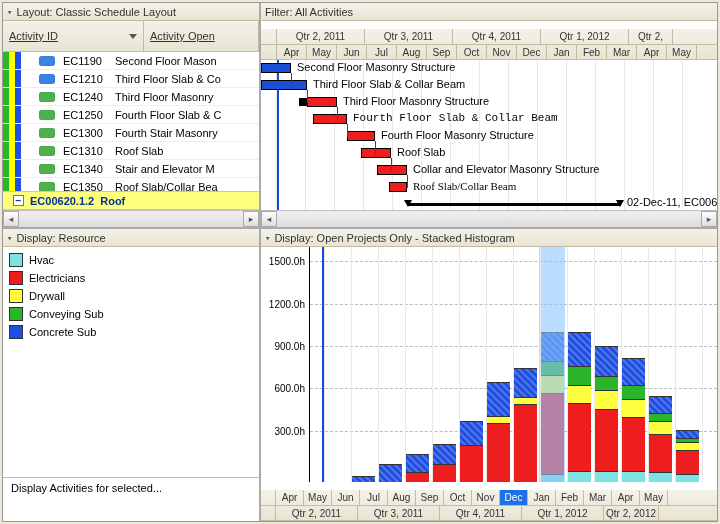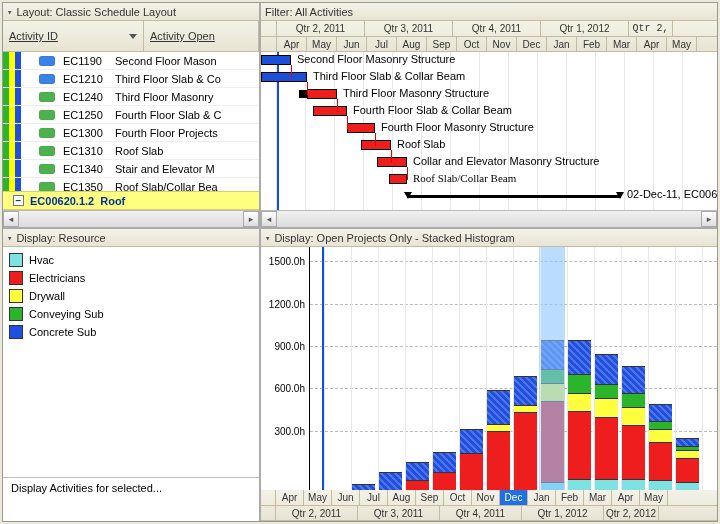--- a/index.html
+++ b/index.html
@@ -146,20 +146,21 @@
     flex:1;
     display:flex;
     flex-direction:column;
     overflow:hidden;
     background:#fff;
   }
   .timescale {
     height:30px;
     border-bottom:1px solid #c5bba0;
     background: linear-gradient(#f4f2e8, #e8e4d4);
+    margin-top: 8px;
   }
   .ts-row {
     height:15px;
     display:flex;
     border-bottom:1px solid #c5bba0;
   }
   .ts-cell {
     border-right:1px solid #c5bba0;
     display:flex; align-items:center; justify-content:center;
     font-size:10px; color:#333;
@@ -362,21 +363,21 @@
             <div class="name">Fourth Floor Slab &amp; C</div>
           </div>
           <div class="row">
             <div class="stripes">
               <div class="stripe" style="background: rgb(43, 181, 43);"></div>
               <div class="stripe" style="background: rgb(255, 255, 0);"></div>
               <div class="stripe" style="background: rgb(31, 79, 224);"></div>
             </div>
             <div class="pill" style="background: rgb(77, 178, 77);"></div>
             <div class="id">EC1300</div>
-            <div class="name">Fourth Floor Projects</div>
+            <div class="name">Fourth Stair Masonry</div>
           </div>
           <div class="row">
             <div class="stripes">
               <div class="stripe" style="background: rgb(43, 181, 43);"></div>
               <div class="stripe" style="background: rgb(255, 255, 0);"></div>
               <div class="stripe" style="background: rgb(31, 79, 224);"></div>
             </div>
             <div class="pill" style="background: rgb(77, 178, 77);"></div>
             <div class="id">EC1310</div>
             <div class="name">Roof Slab</div>
@@ -418,21 +419,21 @@
       <div class="hdr">
         <span>Filter: All Activities</span>
       </div>
       <div class="timescale">
         <div class="ts-row" id="ts-qtrs">
             <div class="ts-cell" style="width: 15px;"></div>
             <div class="ts-cell" style="width: 87px;">Qtr 2, 2011</div>
             <div class="ts-cell" style="width: 87px;">Qtr 3, 2011</div>
             <div class="ts-cell" style="width: 87px;">Qtr 4, 2011</div>
             <div class="ts-cell" style="width: 87px;">Qtr 1, 2012</div>
-            <div class="ts-cell" style="width: 43px; font-family: Liberation Mono, monospace;">Qtr 2,</div>
+            <div class="ts-cell" style="width: 43px;">Qtr 2,</div>
           </div>
         <div class="ts-row" id="ts-months" style="border-bottom:none;">
             <div class="ts-cell" style="width: 15px;"></div>
             <div class="ts-cell" style="width: 29px;">Apr</div>
             <div class="ts-cell" style="width: 29px;">May</div>
             <div class="ts-cell" style="width: 29px;">Jun</div>
             <div class="ts-cell" style="width: 29px;">Jul</div>
             <div class="ts-cell" style="width: 29px;">Aug</div>
             <div class="ts-cell" style="width: 29px;">Sep</div>
             <div class="ts-cell" style="width: 29px;">Oct</div>
@@ -467,21 +468,21 @@
           <div class="gbar blue" style="left: 0px; width: 46px; top: 20px;"></div>
           <div class="glabel" style="left: 52px; top: 18px;">Third Floor Slab &amp; Collar Beam</div>
           <div class="link" style="left: 30px; top: 13px; height: 13px;"></div>
           <div class="link-h" style="left: 30px; top: 25px; width: 1px;"></div>
           <div class="gbar" style="background: rgb(0, 0, 0); border: none; height: 8px; left: 38px; top: 38px; width: 8px;"></div>
           <div class="gbar red" style="left: 46px; width: 30px; top: 37px;"></div>
           <div class="glabel" style="left: 82px; top: 35px;">Third Floor Masonry Structure</div>
           <div class="link" style="left: 46px; top: 30px; height: 13px;"></div>
           <div class="link-h" style="left: 46px; top: 42px; width: 1px;"></div>
           <div class="gbar red" style="left: 52px; width: 34px; top: 54px;"></div>
-          <div class="glabel" style="left: 92px; top: 52px;">Fourth Floor Slab &amp; Collar Beam</div>
+          <div class="glabel" style="left: 92px; top: 52px; font-family: Liberation Mono, monospace;">Fourth Floor Slab &amp; Collar Beam</div>
           <div class="link" style="left: 76px; top: 47px; height: 13px;"></div>
           <div class="link-h" style="left: 76px; top: 59px; width: 1px;"></div>
           <div class="gbar red" style="left: 86px; width: 28px; top: 71px;"></div>
           <div class="glabel" style="left: 120px; top: 69px;">Fourth Floor Masonry Structure</div>
           <div class="link" style="left: 86px; top: 64px; height: 13px;"></div>
           <div class="link-h" style="left: 86px; top: 76px; width: 1px;"></div>
           <div class="gbar red" style="left: 100px; width: 30px; top: 88px;"></div>
           <div class="glabel" style="left: 136px; top: 86px;">Roof Slab</div>
           <div class="link" style="left: 114px; top: 81px; height: 13px;"></div>
           <div class="link-h" style="left: 114px; top: 93px; width: 1px;"></div>

